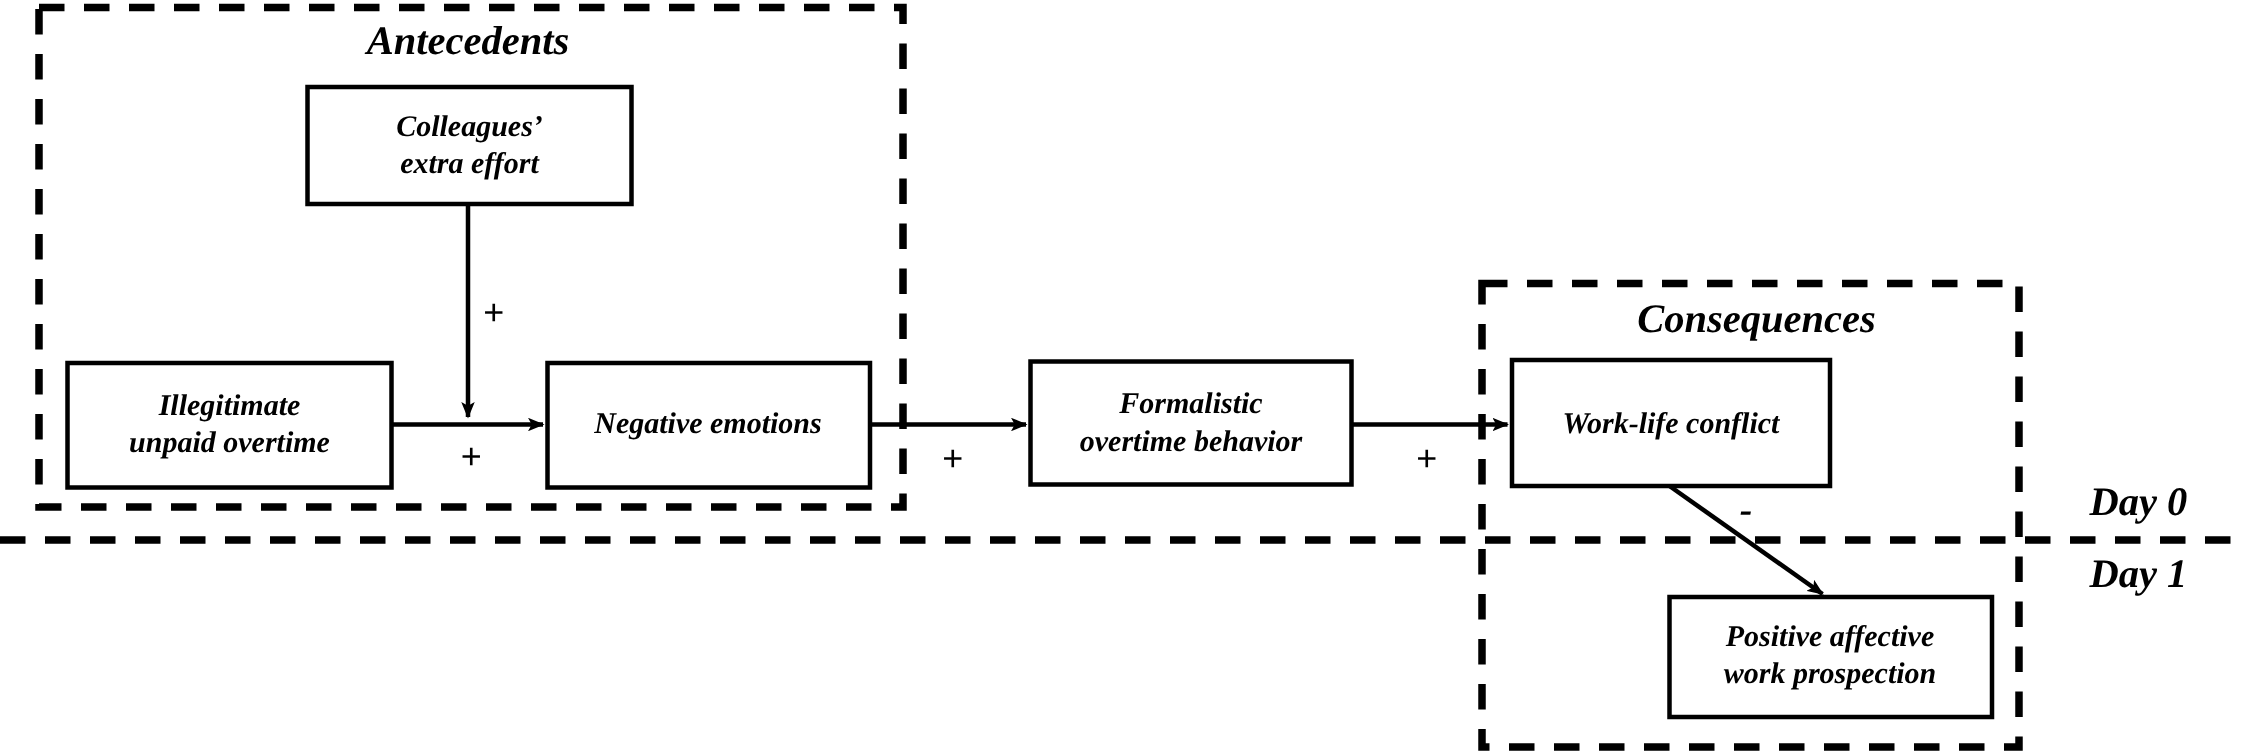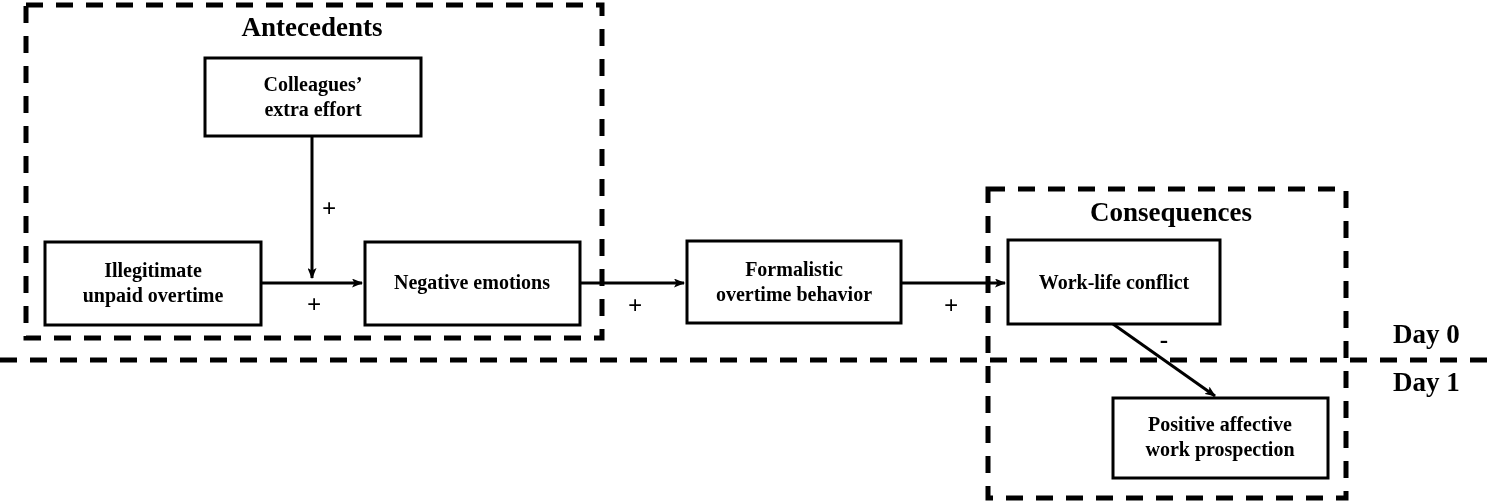--- a/index.html
+++ b/index.html
@@ -1,17 +1,17 @@
 <!DOCTYPE html>
 <html><head>
 <meta charset="utf-8">
 <style>
   html,body{margin:0;padding:0;background:#ffffff;}
   body{width:1500px;height:503px;font-family:"Liberation Serif",serif;}
-  #stage{position:relative;width:1488px;height:503px;overflow:hidden;background:#fff;}
+  #stage{position:relative;width:1488px;height:503px;overflow:hidden;background:#fff;font-style:italic;}
   svg{position:absolute;left:0;top:0;width:1500px;height:503px;}
   .dashframe{fill:none;stroke:#000;stroke-width:5;stroke-dasharray:17 13;}
   .dayline{stroke:#000;stroke-width:5;stroke-dasharray:17 13;fill:none;}
   .nodebox{fill:#ffffff;stroke:#000;stroke-width:3;}
   .edge{stroke:#000;stroke-width:3;fill:none;}
   .nodetext,.grouptitle,.daylabel,.signlabel{
      font-family:"Liberation Serif",serif;font-weight:bold;fill:#000;
      text-anchor:middle;dominant-baseline:middle;}
   .nodetext{font-size:20px;}
   .grouptitle{font-size:27px;}

